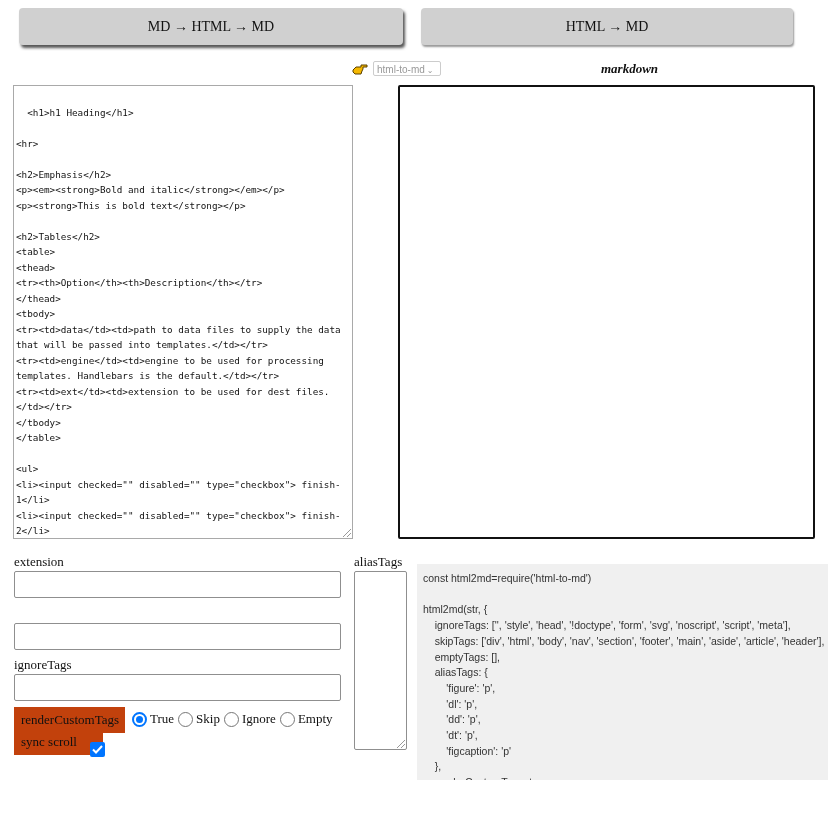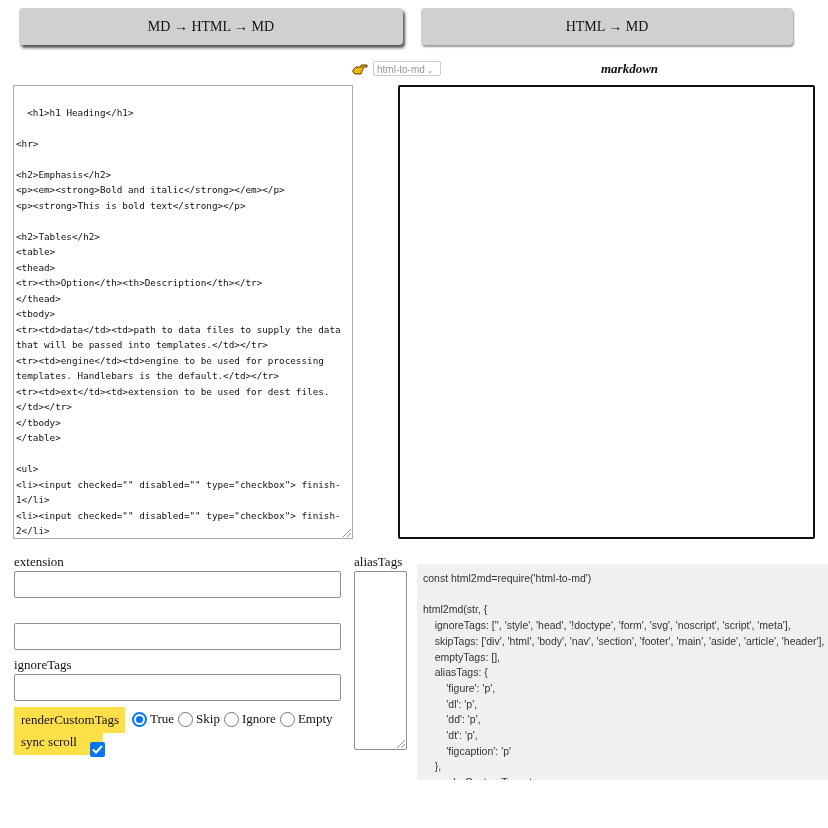--- a/index.html
+++ b/index.html
@@ -56,21 +56,21 @@
       position: absolute; left: 14px; width: 327px; height: 27px;
       border: 1px solid #8f8f8f; border-radius: 2px; box-sizing: border-box; background: #fff;
     }
     #label-alias { position: absolute; left: 354px; top: 554px; font-size: 13px; }
     #alias-field {
       position: absolute; left: 354px; top: 571px; width: 53px; height: 179px;
       border: 1px solid #8f8f8f; border-radius: 2px; box-sizing: border-box; background: #fff;
     }
 
     .greenlabel {
-      position: absolute; left: 14px; height: 26px; background: #fde047;
+      position: absolute; left: 14px; height: 26px; background: #c2410c;
       display: flex; align-items: center; padding: 0 7px; font-size: 13px;
       box-sizing: border-box;
     }
     #render-custom-label { top: 707px; width: 111px; }
     #sync-scroll-label { top: 729px; width: 89px; }
 
     .radiogroup {
       position: absolute; left: 132px; top: 711px; display: flex; align-items: flex-end;
       font-size: 13px;
     }

